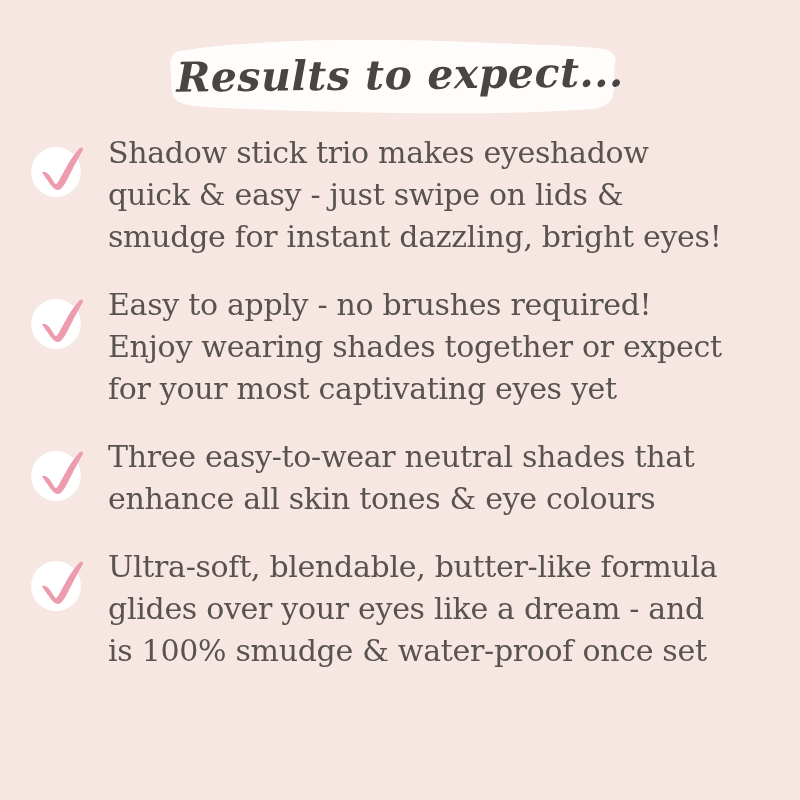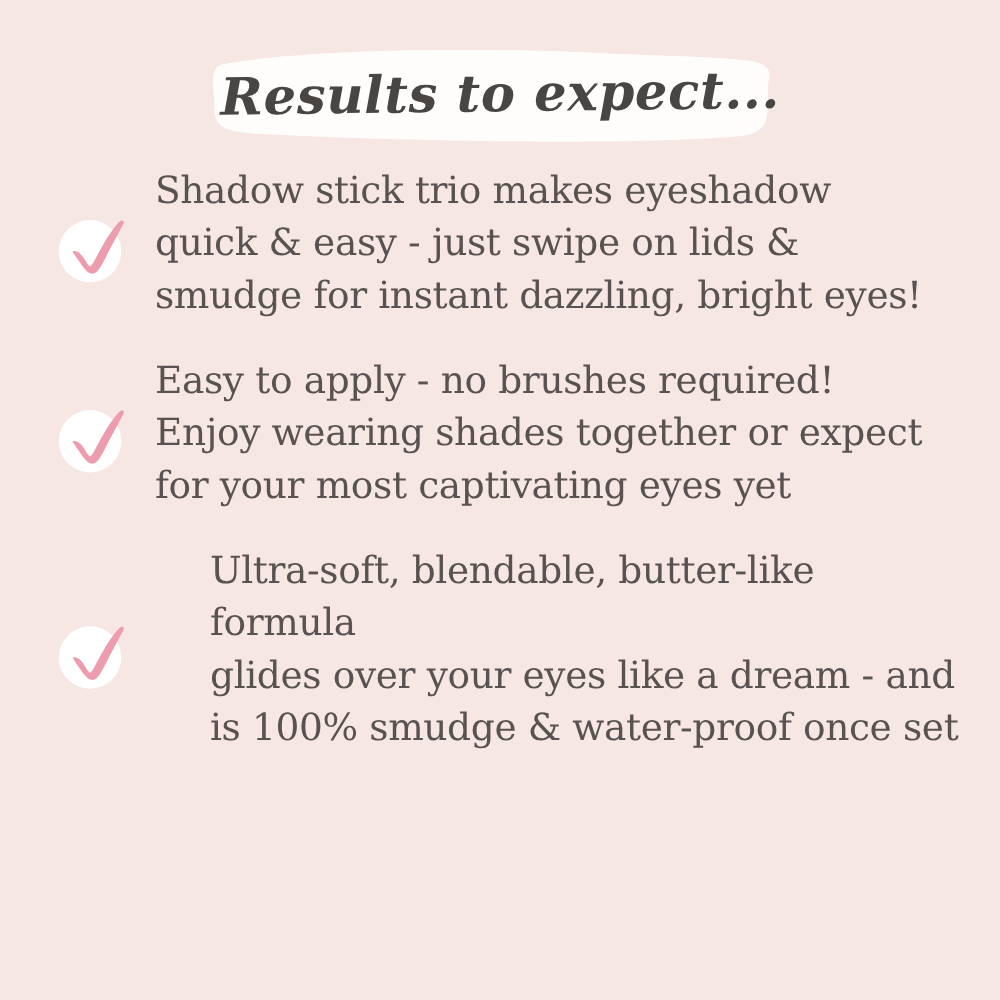--- a/index.html
+++ b/index.html
@@ -60,25 +60,24 @@
   
   .list {
     position: absolute;
     left: 0;
     top: 132px;
     width: 800px;
   }
   .item {
     position: relative;
     display: flex;
-    align-items: center;
+    align-items: flex-start;
     margin-bottom: 26px;
-    padding-left: 16px;
   }
-  .item:last-child { margin-bottom: 0; gap: 44px; }
+  .item:last-child { margin-bottom: 0; }
 
   .check {
     flex: 0 0 auto;
     width: 60px;
     height: 60px;
     margin-left: 30px;
     margin-top: 8px;
     position: relative;
   }
   .check svg {
@@ -153,20 +152,34 @@
                    C52,6.5 54,8 52.5,10.5 C49,17 43,28 38,38
                    C34,46 31,50 28,50 C25,50 22,47 18,41
                    C15,37 13,34 12,32 Z" fill="#EC9CAC"></path>
         </svg>
       </div>
       <div class="item-text">Easy to apply - no brushes required!
 Enjoy wearing shades together or expect
 for your most captivating eyes yet</div>
     </div>
 
+    <div class="item">
+      <div class="check">
+        <svg viewBox="0 0 60 60">
+          <ellipse cx="26" cy="32" rx="25" ry="25" fill="#FFFFFF"></ellipse>
+          <path d="M12,32 C16,31 19,34 22,39 C24,42 25,44 26,44
+                   C28,44 31,36 37,26 C42,17 47,11 50,8
+                   C52,6.5 54,8 52.5,10.5 C49,17 43,28 38,38
+                   C34,46 31,50 28,50 C25,50 22,47 18,41
+                   C15,37 13,34 12,32 Z" fill="#EC9CAC"></path>
+        </svg>
+      </div>
+      <div class="item-text">Three easy-to-wear neutral shades that
+enhance all skin tones &amp; eye colours</div>
+    </div>
 
     <div class="item">
       <div class="check">
         <svg viewBox="0 0 60 60">
           <ellipse cx="26" cy="32" rx="25" ry="25" fill="#FFFFFF"></ellipse>
           <path d="M12,32 C16,31 19,34 22,39 C24,42 25,44 26,44
                    C28,44 31,36 37,26 C42,17 47,11 50,8
                    C52,6.5 54,8 52.5,10.5 C49,17 43,28 38,38
                    C34,46 31,50 28,50 C25,50 22,47 18,41
                    C15,37 13,34 12,32 Z" fill="#EC9CAC"></path>

